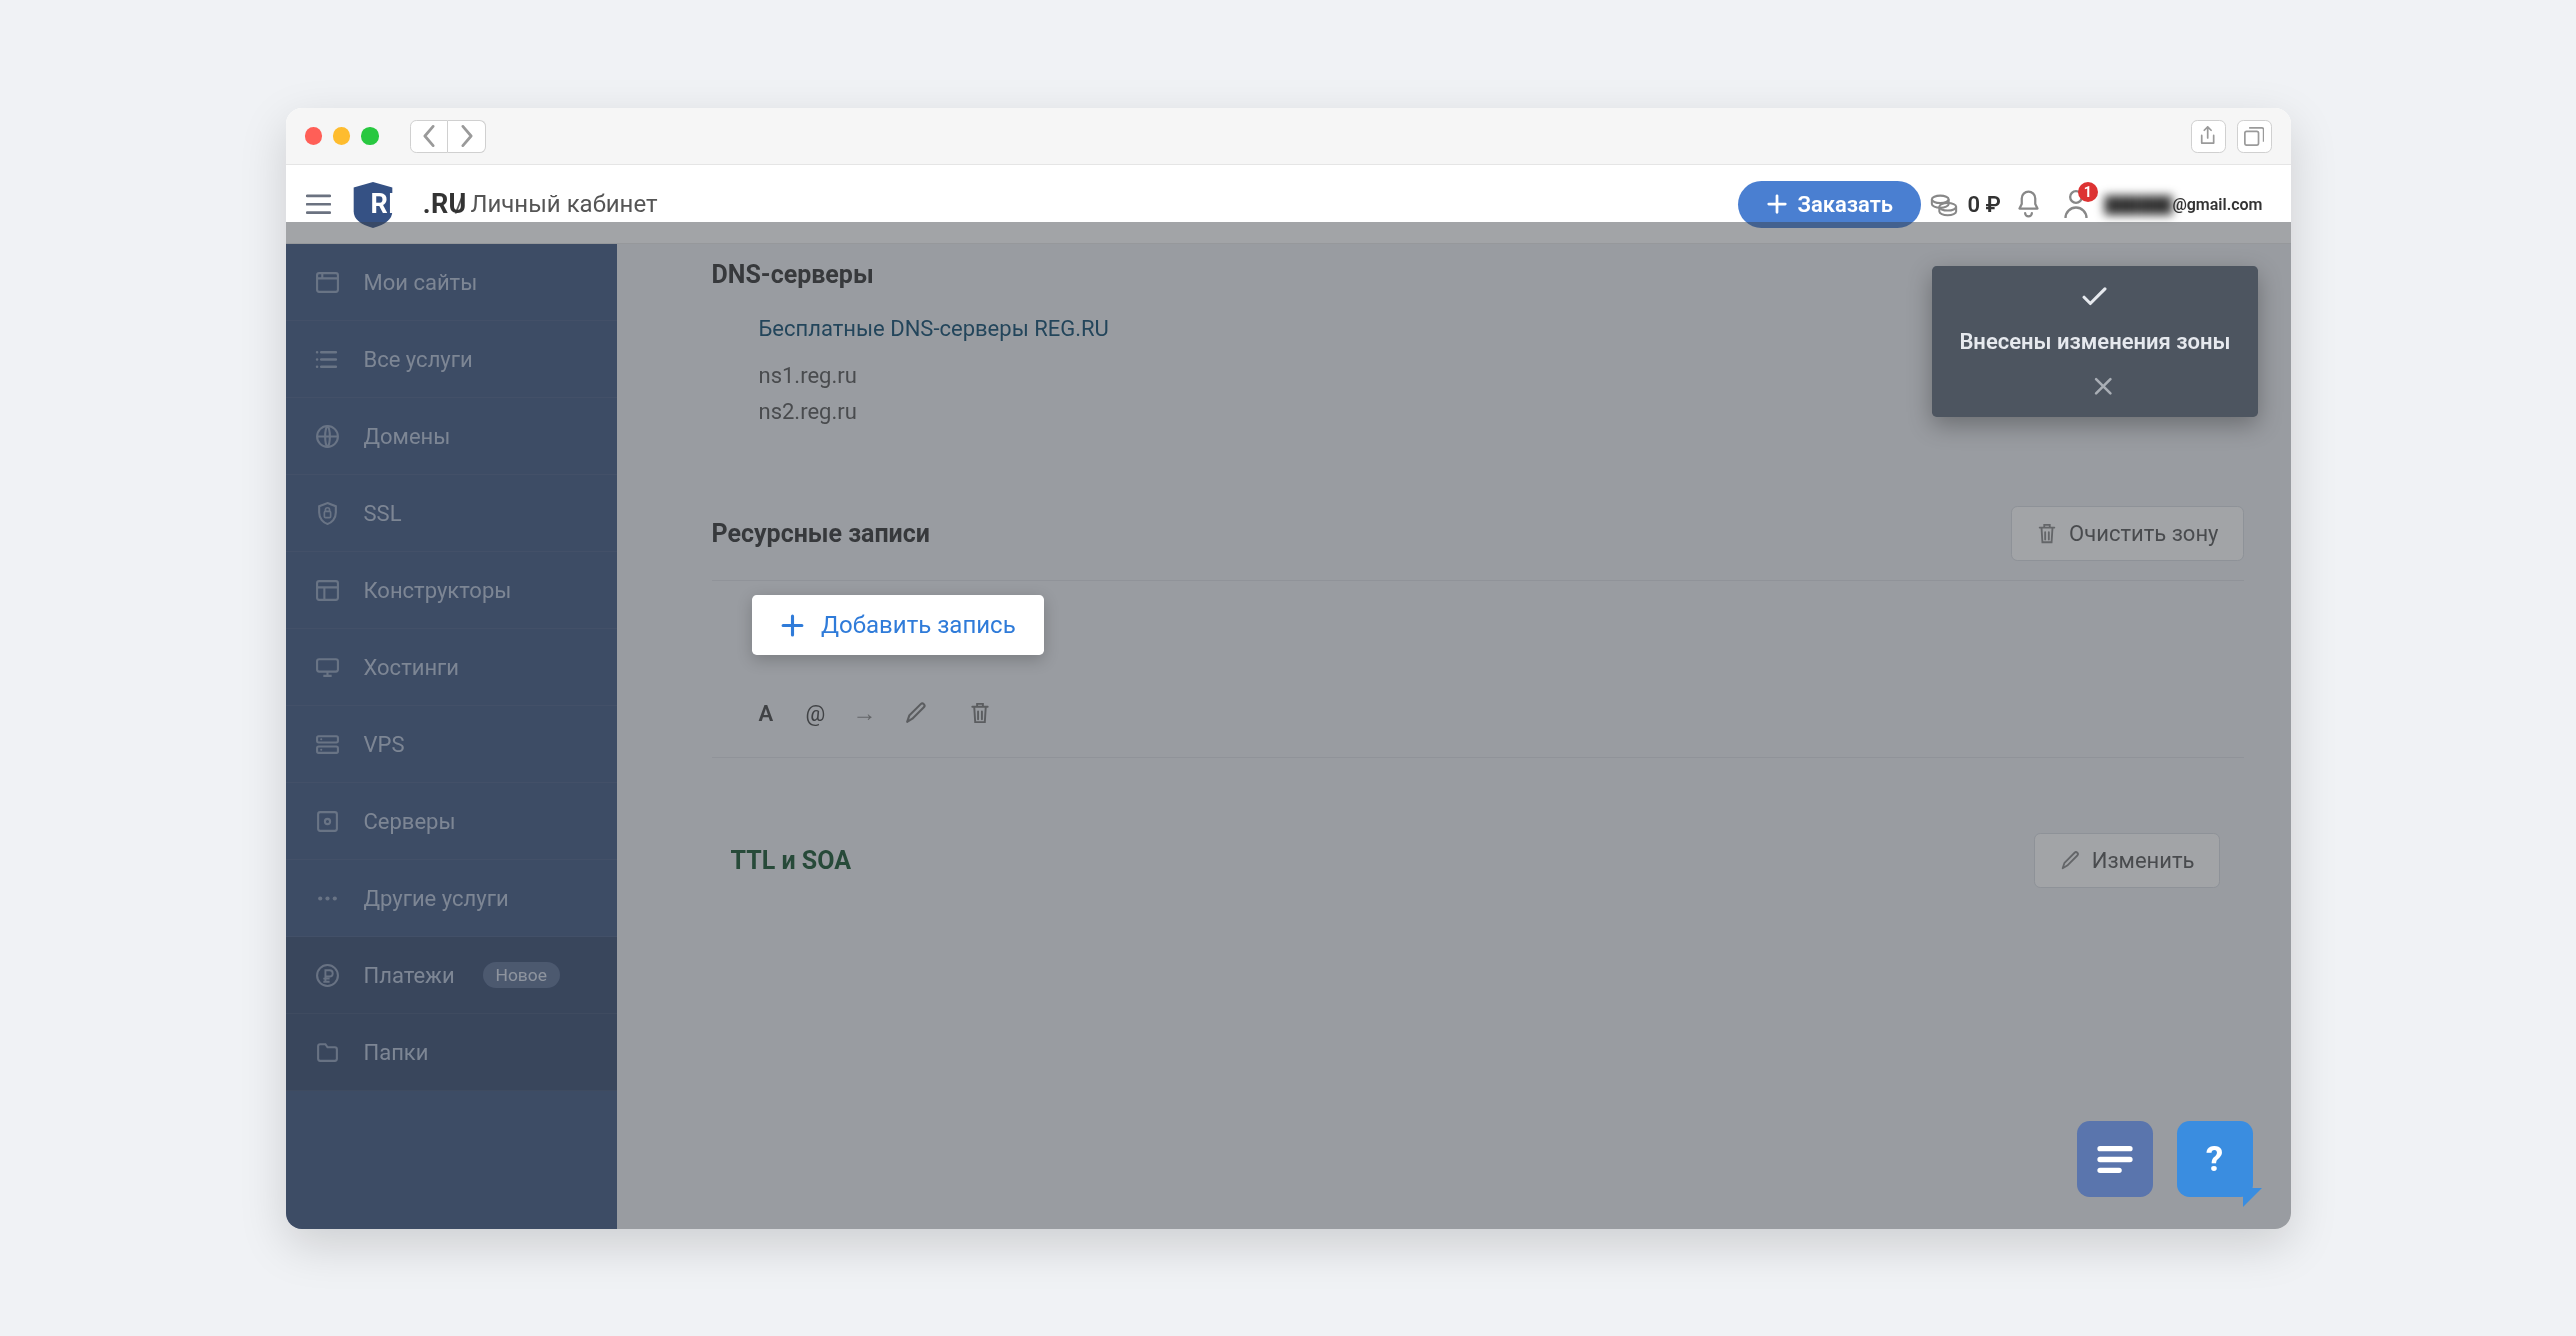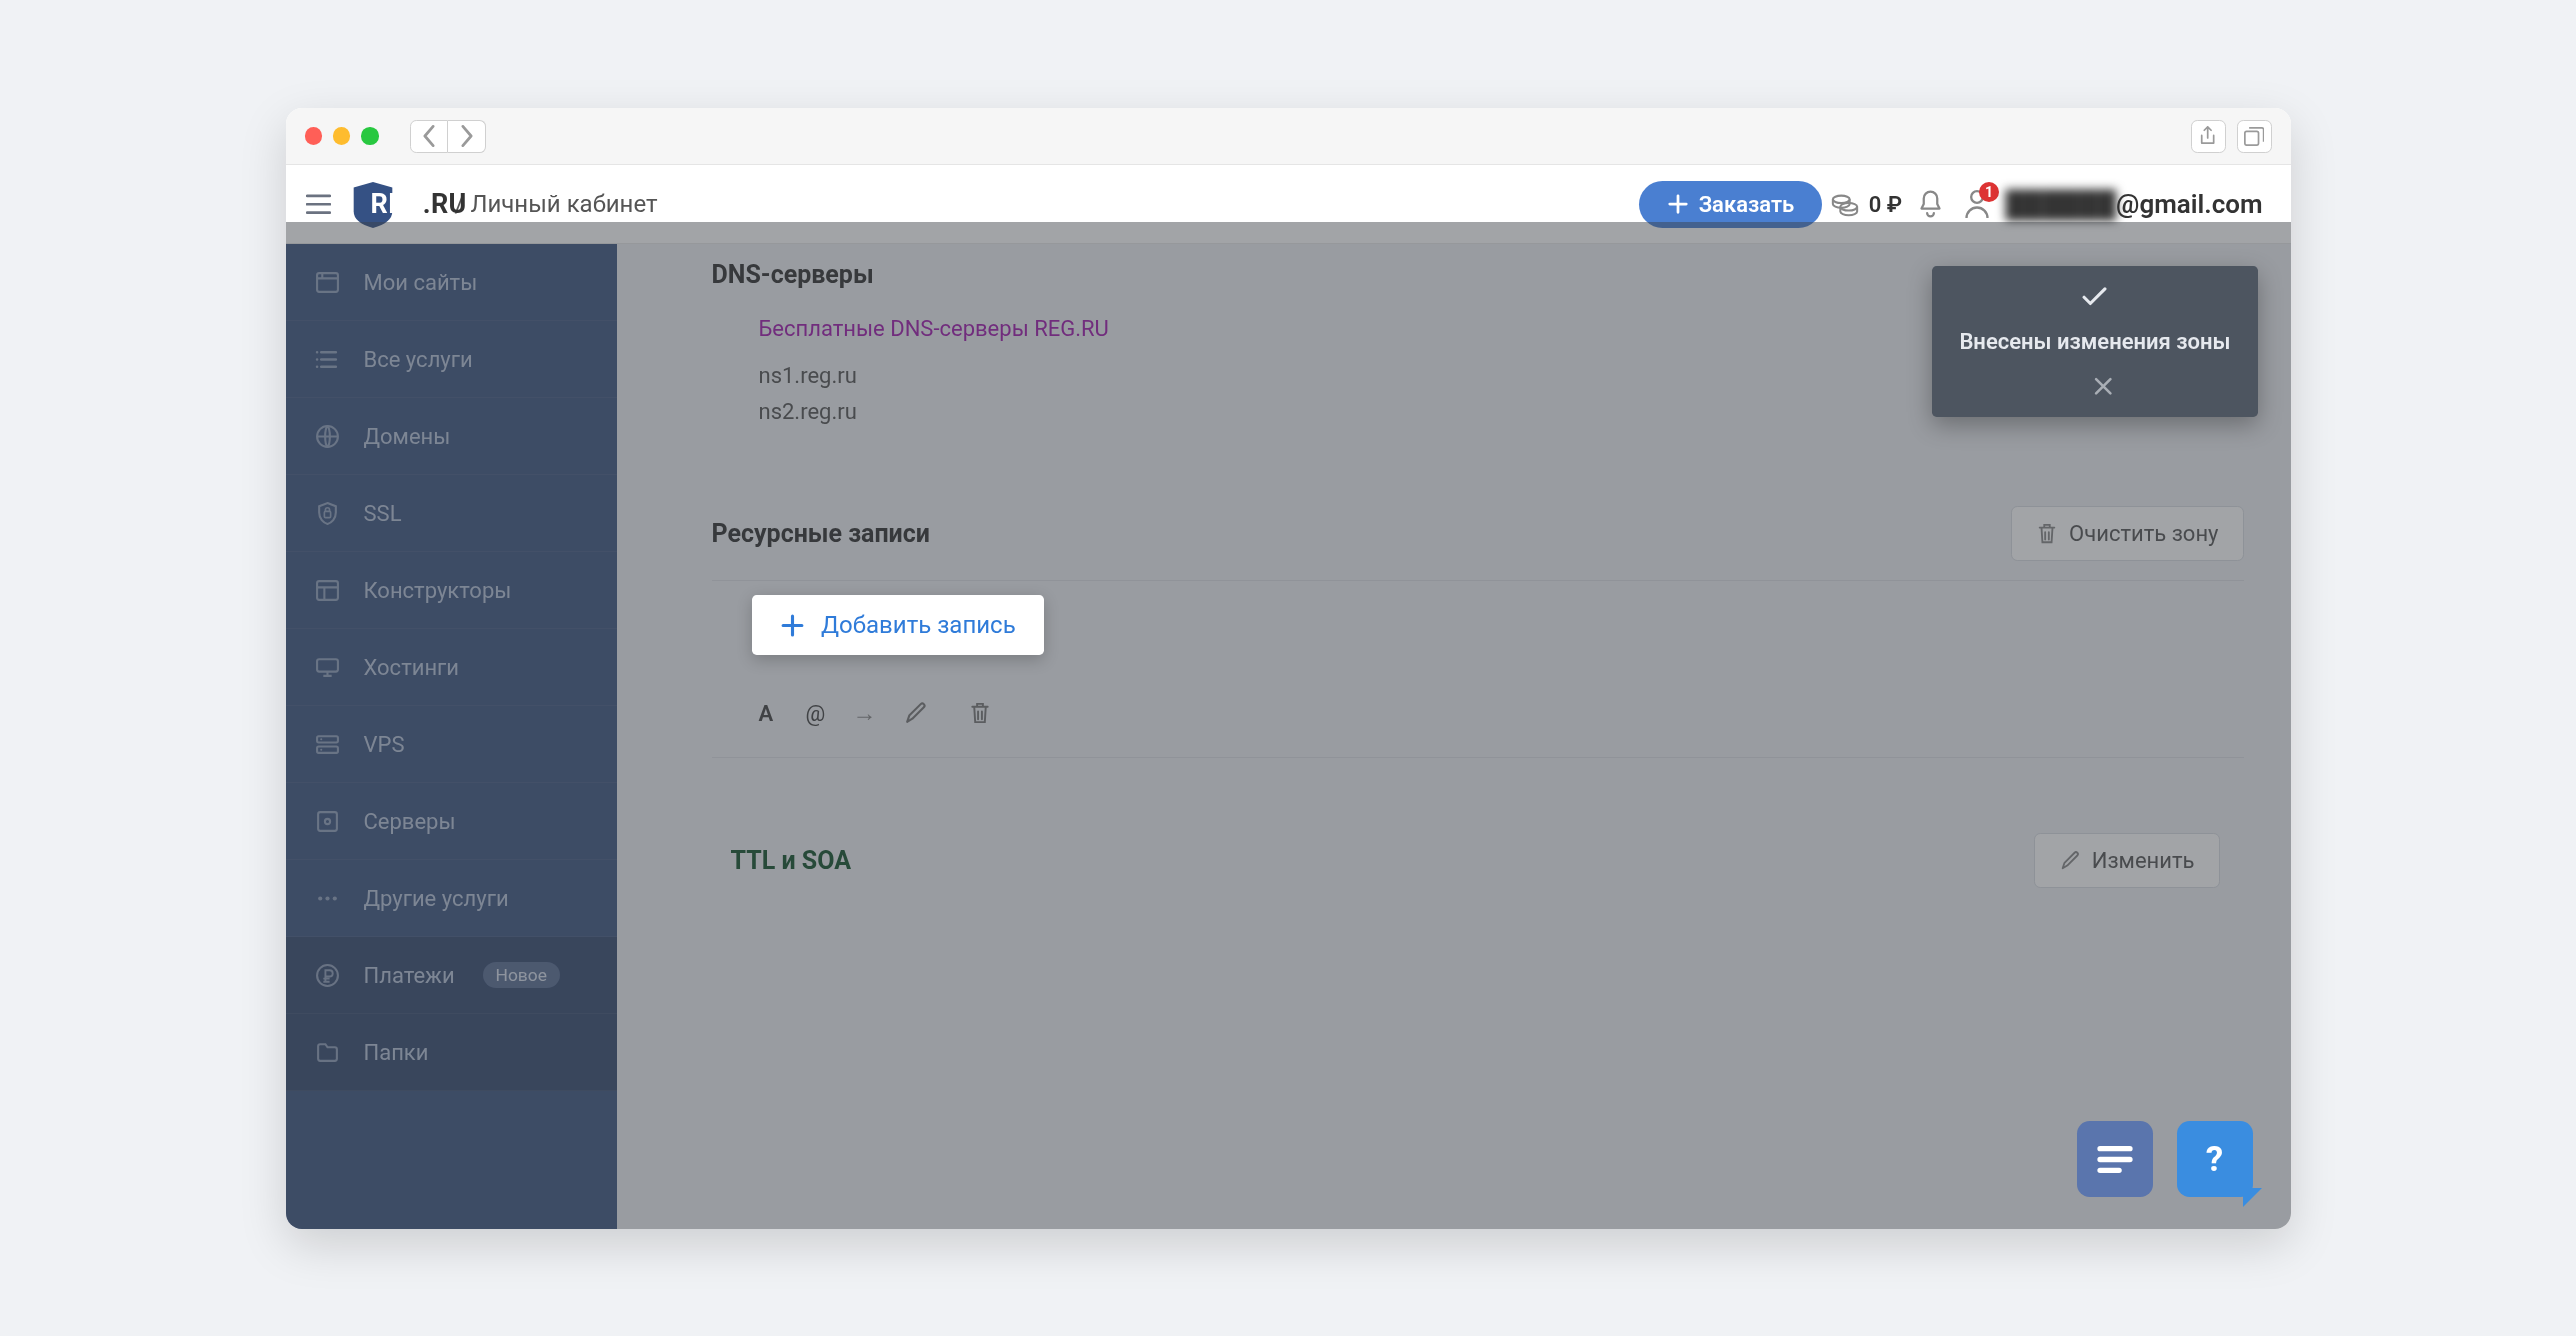--- a/index.html
+++ b/index.html
@@ -28,34 +28,34 @@
   .logo-text { position: absolute; left: 20.5px; top: 9.5px; font-size: 27px; font-weight: 700; color: #333; letter-spacing: 0.4px; }
   .logo-ru { color: #333; }
   .breadcrumb { font-size: 24px; color: #555; margin-left: 9.5px; }
   .topbar-right { margin-left: auto; display: flex; align-items: center; gap: 9px; }
   .order-btn { background: #4a7fd1; color: #fff; border-radius: 788px; padding: 11px 28px; display: flex; align-items: center; gap: 9.5px; font-size: 22px; font-weight: 600; }
   .money { display: flex; align-items: center; gap: 9.5px; color: #333; font-size: 22px; font-weight: 600; }
   .bell { width: 38px; height: 38px; display: flex; align-items: center; justify-content: center; color: #888; }
   .user-area { display: flex; align-items: center; gap: 9.5px; }
   .user-icon { position: relative; width: 38px; height: 38px; display: flex; align-items: center; justify-content: center; color: #888; }
   .user-badge { position: absolute; top: -3.2px; right: -3.2px; width: 20.5px; height: 20.5px; background: #d33; border-radius: 50%; color: #fff; font-size: 14px; font-weight: 700; display: flex; align-items: center; justify-content: center; }
-  .user-email { font-size: 26px; font-weight: 600; color: #333; }
+  .user-email { font-size: 16px; font-weight: 600; color: #333; }
   .user-email-blur { filter: blur(4.7px); display: inline-block; }
 
   .body-row { display: flex; flex: 1; min-height: 0; }
   .sidebar { width: 331px; background: #3e5680; color: #b8c5db; display: flex; flex-direction: column; }
   .sidebar-item { display: flex; align-items: center; gap: 22px; padding: 24px 28px; font-size: 22px; border-bottom: 0.8px solid rgba(255,255,255,0.06); cursor: pointer; }
   .sidebar-item .sb-icon { width: 28px; height: 28px; display: flex; align-items: center; justify-content: center; opacity: 0.7; flex-shrink: 0; }
   .sidebar-item.darker { background: rgba(0,0,0,0.12); }
   .badge-new { background: #5a6f95; color: #d8e0ee; border-radius: 788px; padding: 3.2px 12.6px; font-size: 17.4px; margin-left: 6.3px; }
 
   .content { flex: 1; background: #eef0f3; padding: 16px 47px 0 95px; overflow: hidden; }
   .section-title { font-size: 25px; font-weight: 700; color: #333; margin-bottom: 27px; }
   .dns-block { padding-left: 47px; margin-bottom: 71px; }
-  .dns-sub { font-size: 22px; color: #a21caf; margin-bottom: 22px; }
+  .dns-sub { font-size: 22px; color: #0c4a6e; margin-bottom: 22px; }
   .dns-line { font-size: 22px; color: #555; margin-bottom: 11px; }
   .dns-row { display: flex; align-items: flex-start; justify-content: space-between; }
 
   .btn-outline { display: inline-flex; align-items: center; gap: 11px; background: #fff; border: 0.8px solid #d8dce2; border-radius: 6.3px; padding: 14px 24px; font-size: 22px; color: #555; }
   .btn-outline svg { color: #888; }
 
   .records-header { display: flex; align-items: center; justify-content: space-between; margin-bottom: 19px; }
   .records-divider { border-top: 0.8px solid #dcdfe4; margin-bottom: 0; }
   .add-record-wrap { padding: 14px 0 14px 20.5px; }
   .add-record { display: inline-flex; align-items: center; gap: 16px; background: #fff; border-radius: 4.7px; padding: 16px 28px; font-size: 24px; font-weight: 400; color: #2f7bd9; box-shadow: 0 4.7px 16px rgba(0,0,0,0.2); margin-left: 20px; }

